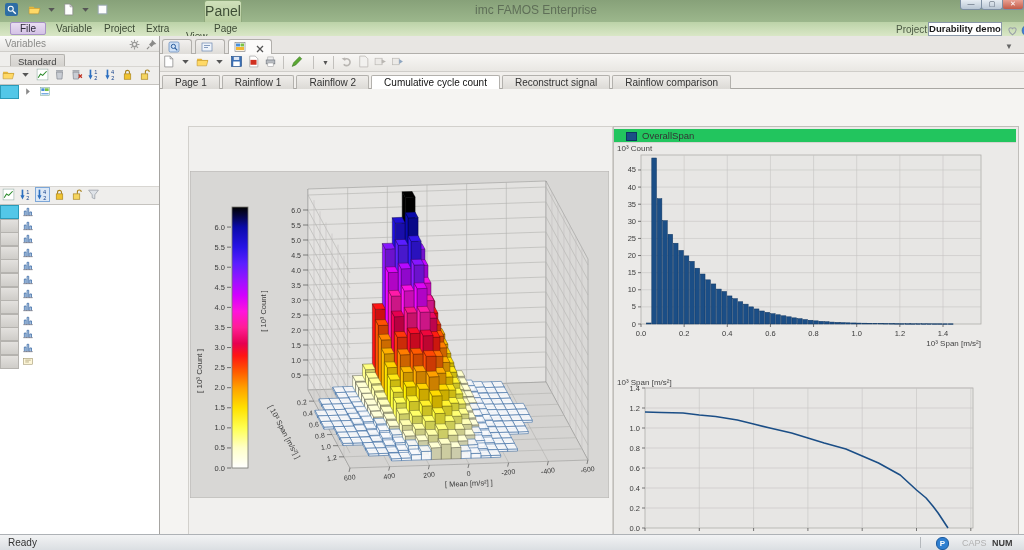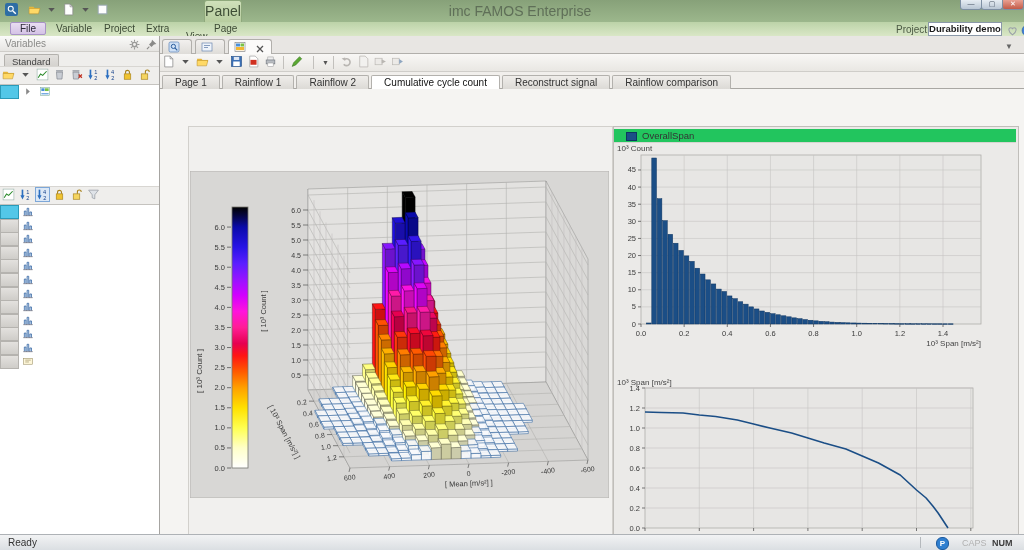--- a/index.html
+++ b/index.html
@@ -8,34 +8,34 @@
        box-shadow:inset 0 0 0 1px #35506b;}
   .abs{position:absolute;}
   
   #titlebar{left:0;top:0;width:1024px;height:22px;background:linear-gradient(#87a179,#9cb78c);}
   #menubar{left:0;top:22px;width:1024px;height:14px;background:linear-gradient(#bcd3a8,#d9e7c6);border-bottom:1px solid #9eb28c;}
   .menu-item{display:inline-block;padding:1px 10px;font-size:10px;color:#3c4a35;cursor:default;}
   .menu-item.active{background:linear-gradient(#e9ddf2,#d4c3e6);border:1px solid #a893c6;border-radius:2px;padding:0 9px;color:#2e2a3a;}
   #context-tab{left:204px;top:0;width:36px;height:21px;background:linear-gradient(#cfe0ba,#b7cd9f);
       border:1px solid #8fa97c;border-bottom:none;border-radius:3px 3px 0 0;color:#3e4e36;font-size:14px;
       text-align:center;line-height:20px;}
-  #window-title{left:380px;top:3px;width:280px;text-align:center;font-size:14px;color:#5f6f58;}
+  #window-title{left:396px;top:3px;width:280px;text-align:center;font-size:12px;color:#5f6f58;}
   .winbtn{top:0;height:9px;width:20px;border:1px solid #7e8fa3;border-top:none;border-radius:0 0 3px 3px;
       background:linear-gradient(#e7edf3,#b9c6d4);}
   #btn-close{background:linear-gradient(#e9a092,#c35b48);}
   .winglyph{font-size:7px;line-height:8px;text-align:center;color:#445060;display:block;}
   #proj-label{top:24px;left:896px;font-size:10px;color:#4c5a44;}
   #proj-box{top:22px;left:928px;width:72px;height:12px;background:#fff;border:1px solid #8a98a8;
       font-size:9.5px;font-weight:bold;color:#1a1a1a;text-align:center;line-height:12px;}
   
   #sidebar{left:0;top:36px;width:159px;height:498px;background:#efeeec;border-right:1px solid #a6a4a1;}
   #sb-header{left:0;top:0;width:159px;height:15px;background:linear-gradient(#fbfbfa,#e6e5e2);border-bottom:1px solid #cfcdc9;}
   #sb-title{left:5px;top:2px;font-size:10px;color:#8a8a88;}
   #sb-tabs{left:0;top:15px;width:159px;height:15px;}
-  .sb-tab{display:inline-block;font-size:9.5px;padding:1px 7px;color:#444;background:linear-gradient(#e2e0dd,#d2d0cc);border:1px solid #b3b1ad;border-bottom:none;margin-left:4px;border-radius:2px 2px 0 0;}
+  .sb-tab{display:inline-block;font-size:9.5px;padding:1px 7px;color:#444;background:linear-gradient(#e2e0dd,#d2d0cc);border:1px solid #b3b1ad;border-bottom:none;margin-left:10px;border-radius:2px 2px 0 0;}
   .sb-tab.active{background:#fff;color:#111;padding-left:27px;}
   .sb-toolbar{left:0;width:159px;height:17px;background:#efeeec;border-top:1px solid #d8d6d2;border-bottom:1px solid #c5c3bf;}
   .ic{display:inline-block;width:13px;height:13px;vertical-align:top;margin:1px 2px;}
   .ic svg{width:13px;height:13px;display:block;}
   .ic.pressed{outline:1px solid #7da7d8;background:#dce8f6;}
   .sb-list{left:0;width:159px;background:#fff;border-top:1px solid #c5c3bf;overflow:hidden;}
   .vrow{height:13.6px;font-size:10px;color:#1a1a2a;white-space:nowrap;}
   .gutter{display:inline-block;width:17px;height:12px;background:linear-gradient(#e3e1de,#cfcdc9);
       border:1px solid #b5b3af;font-size:9px;text-align:center;color:#333;vertical-align:top;line-height:12px;}
   .gutter.sel{background:#53c7e8;border-color:#2b9ab8;color:#04303c;font-weight:bold;}

